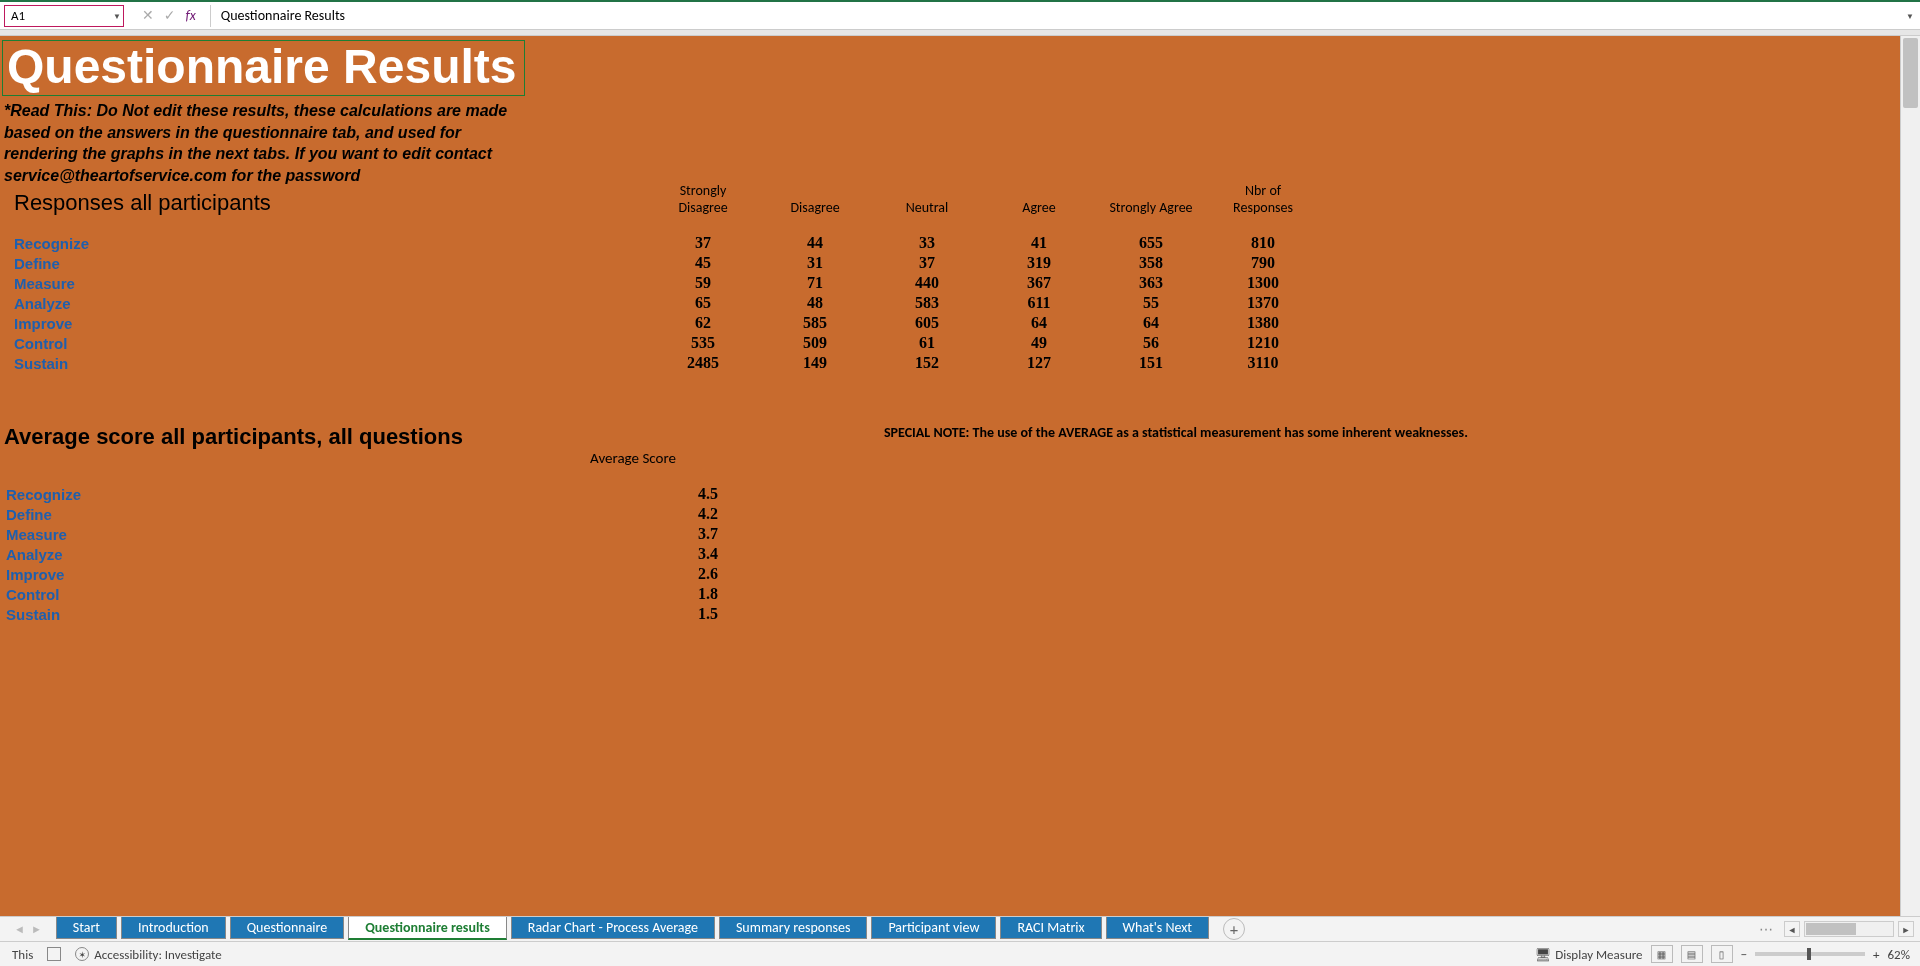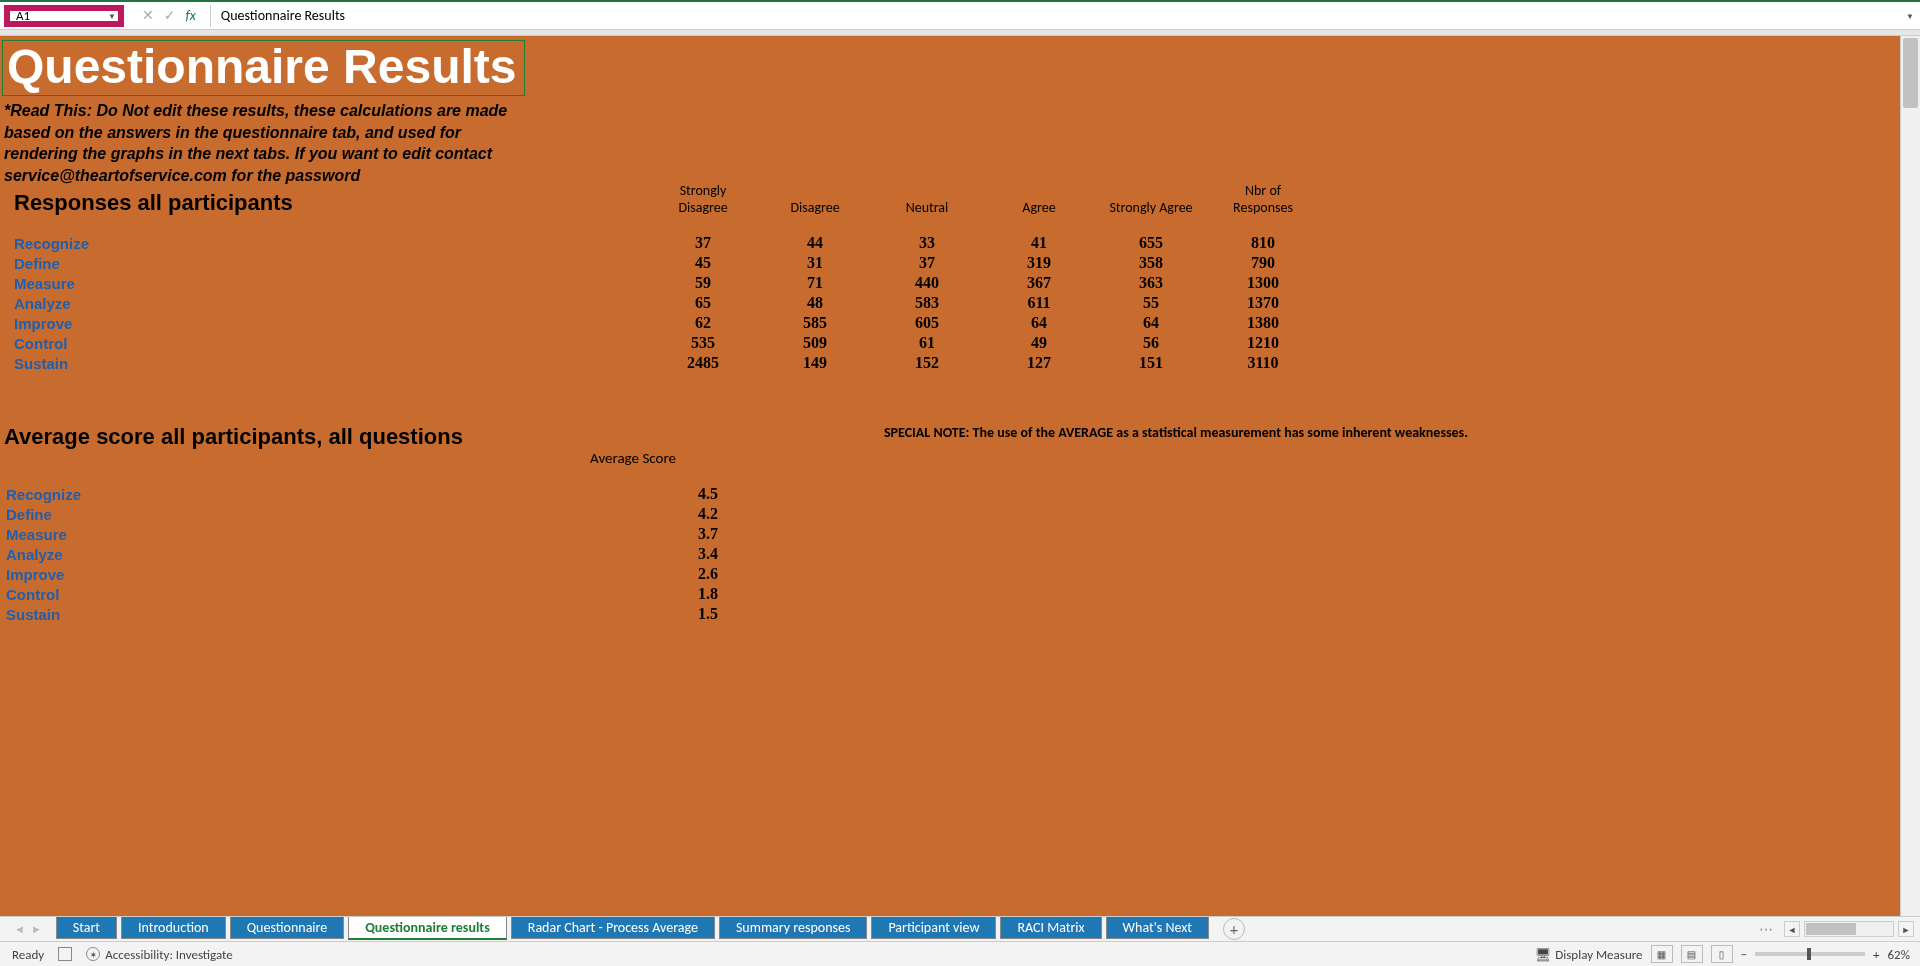--- a/index.html
+++ b/index.html
@@ -1,42 +1,42 @@
 <!DOCTYPE html>
 <html><head>
 <meta charset="utf-8">
 <style>
   * { box-sizing: border-box; margin: 0; padding: 0; font-family: Calibri, Arial, sans-serif; }
   body { background: #fff; overflow: hidden; width: 1920px; height: 966px; position: relative; }
 
   
   .formula-bar { height: 30px; border-top: 2px solid #217346; border-bottom: 1px solid #ccc; display: flex; align-items: center; background: #fff; }
-  .name-box { width: 120px; height: 22px; border: 6px solid #be185d; margin-left: 4px; display: flex; align-items: center; padding: 0 6px; font-size: 13px; position: relative; }
+  .name-box { width: 120px; height: 22px; border: 1px solid #be185d; margin-left: 4px; display: flex; align-items: center; padding: 0 6px; font-size: 13px; position: relative; }
   .name-box .dd { position: absolute; right: 2px; font-size: 8px; color: #555; }
   .fx-controls { display: flex; align-items: center; gap: 10px; margin-left: 18px; }
   .fx-btn { color: #aaa; font-size: 14px; }
-  .fx-label { font-style: italic; font-size: 14px; color: #15803d; }
+  .fx-label { font-style: italic; font-size: 14px; color: #701a75; }
   .formula-input { flex: 1; height: 22px; border-left: 1px solid #ccc; margin-left: 14px; padding: 0 10px; font-size: 14px; display: flex; align-items: center; position: relative; }
   .formula-dd { position: absolute; right: 6px; font-size: 8px; color: #555; }
 
   
   .col-header-strip { height: 6px; background: #e6e6e6; border-bottom: 1px solid #ccc; }
 
   
   .sheet-wrap { position: absolute; top: 36px; bottom: 50px; left: 0; right: 0; display: flex; }
   .sheet { flex: 1; background: #c86b2e; overflow: hidden; position: relative; }
   .vscroll { width: 20px; background: #f0f0f0; border-left: 1px solid #ccc; position: relative; }
   .vscroll .thumb { position: absolute; top: 2px; left: 2px; right: 2px; height: 70px; background: #c1c1c1; border-radius: 2px; }
 
   .title-cell { display: inline-block; border: 1.5px solid #1e7e34; background: #c86b2e; padding: 2px 8px 4px 4px; margin-top: 4px; margin-left: 2px; }
   .title-text { color: #fff; font-weight: bold; font-size: 48px; line-height: 1; font-family: Arial, sans-serif; }
 
   .readthis { font-style: italic; font-weight: bold; color: #000; font-size: 16px; line-height: 1.35; margin: 4px 0 0 4px; max-width: 520px; font-family: Arial, sans-serif; }
 
-  .section-head { font-weight: bold; color: #000; font-size: 22px; margin: 38px 0 6px 4px; font-family: Arial, sans-serif; }
+  .section-head { font-weight: normal; color: #000; font-size: 22px; margin: 38px 0 6px 4px; font-family: Arial, sans-serif; }
 
   .respond-table { margin-left: 4px; }
   .respond-table th, .respond-table td { text-align: center; font-size: 15px; padding: 0 8px; }
   .respond-table th { font-weight: normal; color: #000; vertical-align: bottom; }
   .respond-table td.cat { text-align: left; color: #1f5fad; font-weight: bold; width: 640px; font-family: Arial, sans-serif; }
   .respond-table td.val { font-weight: bold; font-family: "Times New Roman", serif; font-size: 16px; width: 110px; }
   .respond-table th.colh { width: 110px; font-size: 14px;}
   .respond-table .sp { height: 14px; }
 
   .avg-row { display: flex; align-items: flex-start; margin-top: 50px; }
@@ -257,21 +257,21 @@
     <div class="scroll-caret">◄</div>
     <div class="hscroll">
         <div class="thumb"></div>
       </div>
     <div class="scroll-caret">►</div>
   </div>
 </div>
 
 <div class="status-bar">
   <div class="left">
-    <span>Ready</span>
+    <span>This</span>
     <span class="macro-icon"></span>
     <span style="display:flex;align-items:center;gap:5px;">
       <span class="acc-icon">✶</span>
       <span>Accessibility: Investigate</span>
     </span>
   </div>
   <div class="right">
     <span style="display:flex;align-items:center;gap:4px;">
       <span>🖥</span>
       <span>Display Measure</span>

